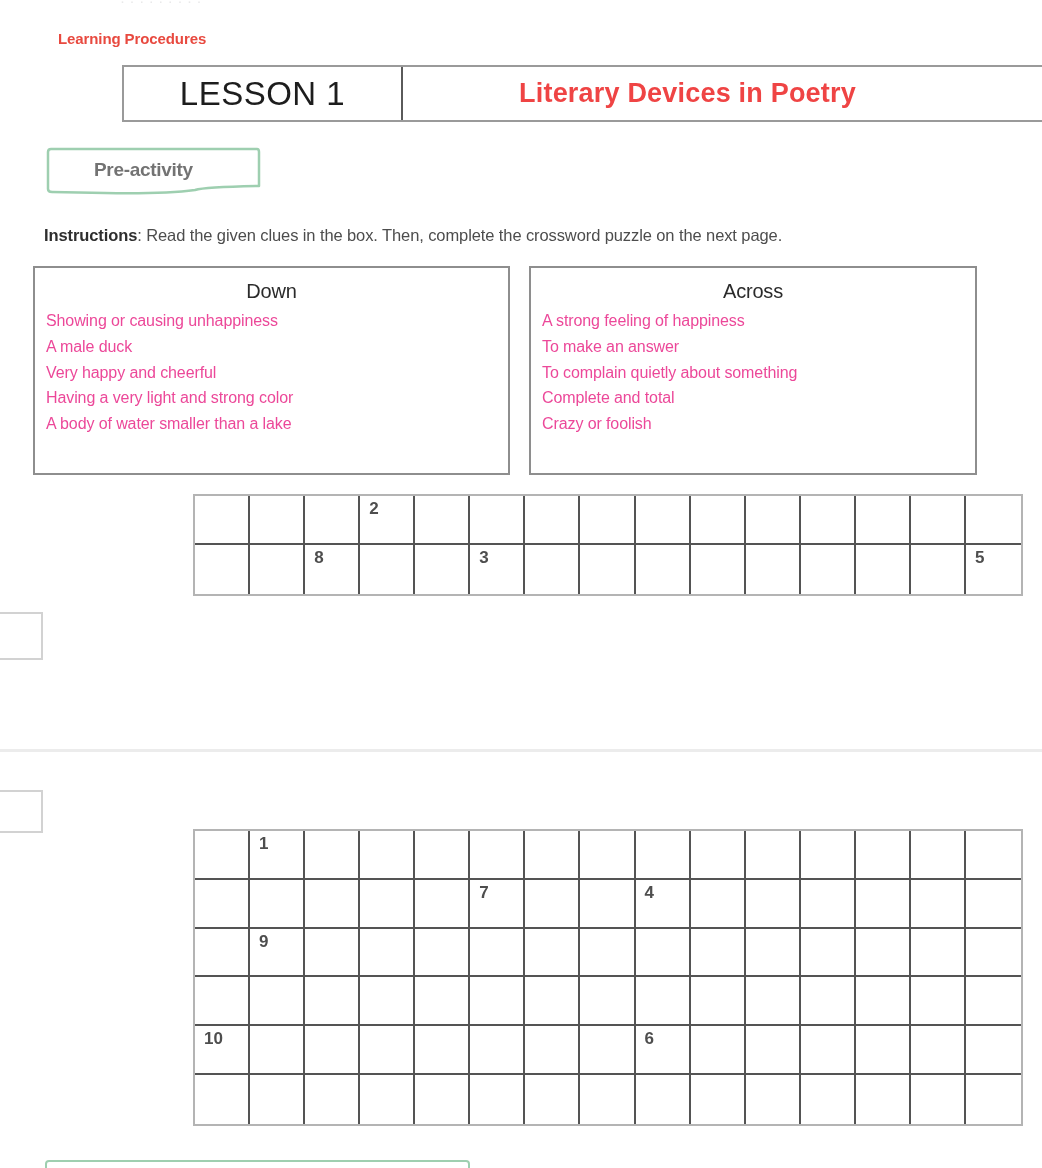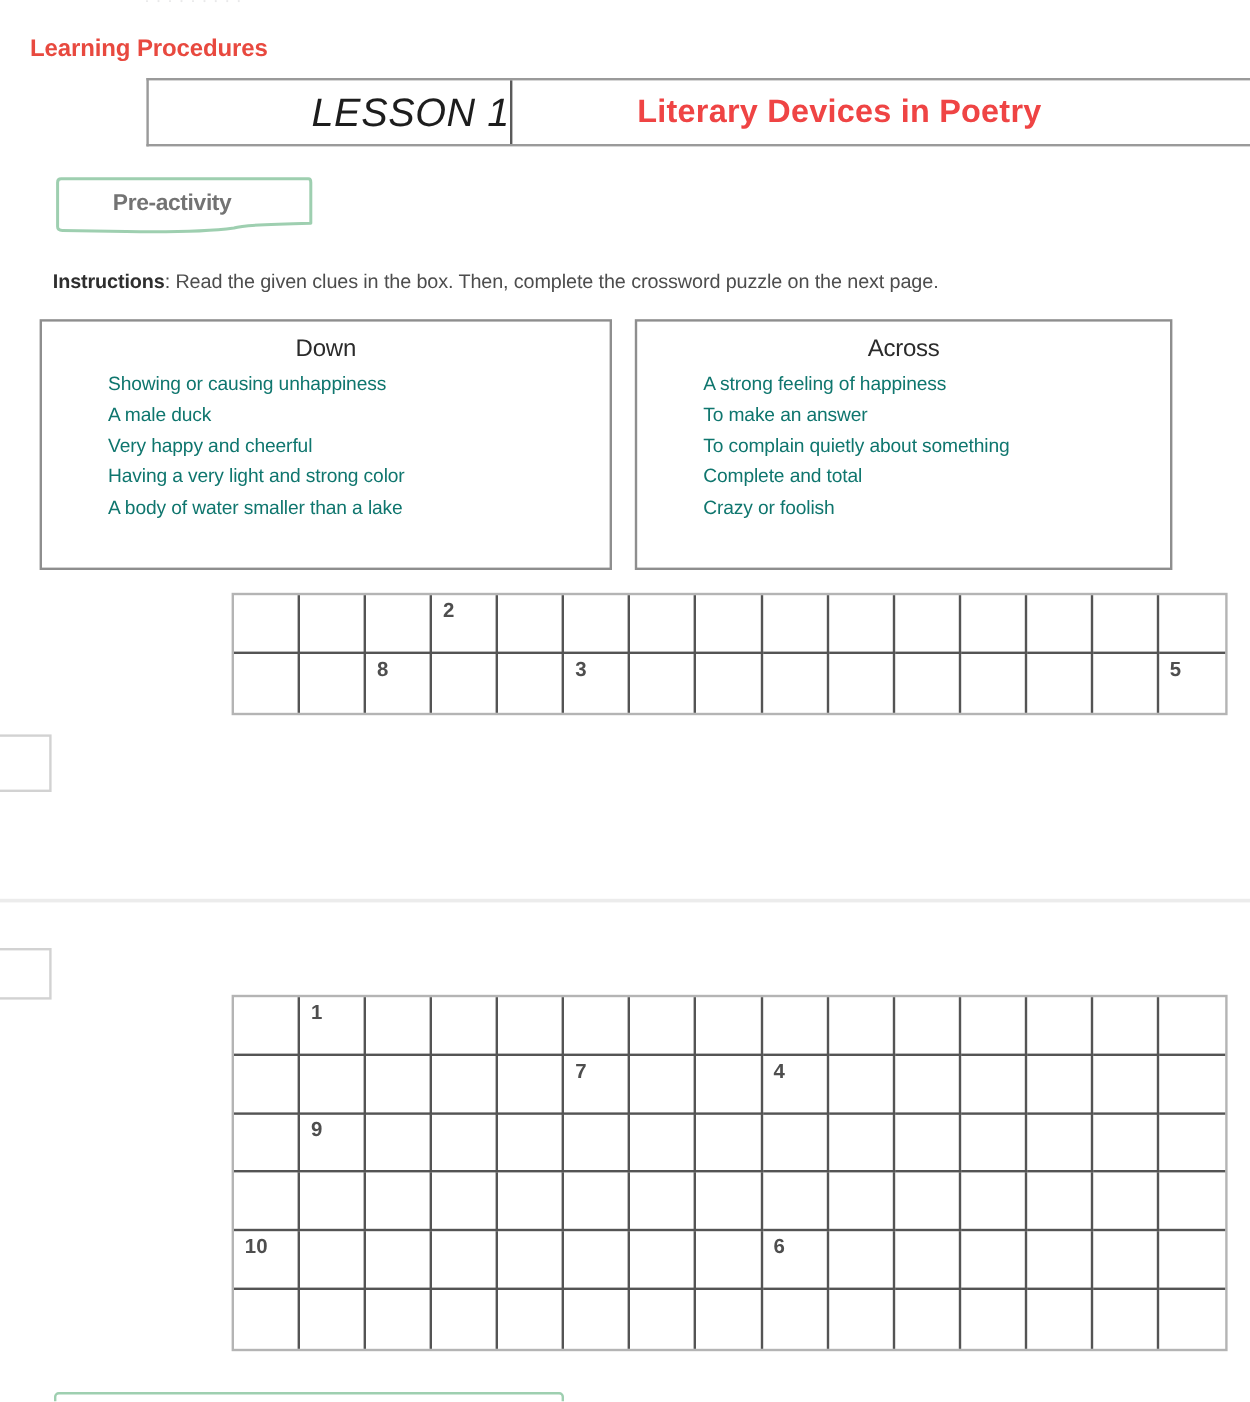--- a/index.html
+++ b/index.html
@@ -28,50 +28,49 @@
     top: -8px;
     font-size: 15px;
     color: #e9e9ea;
     letter-spacing: .2px;
     white-space: nowrap;
   }
 
   
   .learning-procedures {
     position: absolute;
-    left: 25px;
+    left: 58px;
     top: 30px;
-    font-size: 20px;
+    font-size: 15px;
     font-weight: 700;
     color: #e8493f;
     letter-spacing: -0.1px;
     white-space: nowrap;
   }
 
   
   .lesson-table {
     position: absolute;
     left: 122px;
     top: 65px;
     width: 930px;
     height: 57px;
     border: 2px solid #9a9a9a;
     border-right: none;
     box-sizing: border-box;
     display: flex;
     background: #fff;
   }
   .lesson-cell-num {
-    width: 303px;
+    width: 279px;
     border-right: 2px solid #5a5a5a;
     box-sizing: border-box;
     display: flex;
     align-items: center;
-    justify-content: flex-end;
-    font-style: italic;
+    justify-content: center;
   }
   .lesson-cell-num span {
     font-size: 33px;
     font-weight: 400;
     color: #1d1d1d;
     letter-spacing: .5px;
     line-height: 1;
   }
   .lesson-cell-title {
     flex: 1;
@@ -147,25 +146,24 @@
     margin-bottom: 5px;
     letter-spacing: -0.2px;
   }
   .clue-list {
     list-style: none;
     margin: 0;
     padding: 0 0 0 11px;
   }
   .clue-list li {
     font-size: 16px;
-    color: #0f766e;
+    color: #ec4899;
     line-height: 1.61;
     letter-spacing: -0.1px;
     white-space: nowrap;
-    margin-left: 44px;
   }
 
   
   .grid {
     position: absolute;
     border: 2px solid #b4b4b4;
     box-sizing: content-box;
     background: #fff;
   }
   .grid .row { display: flex; }

